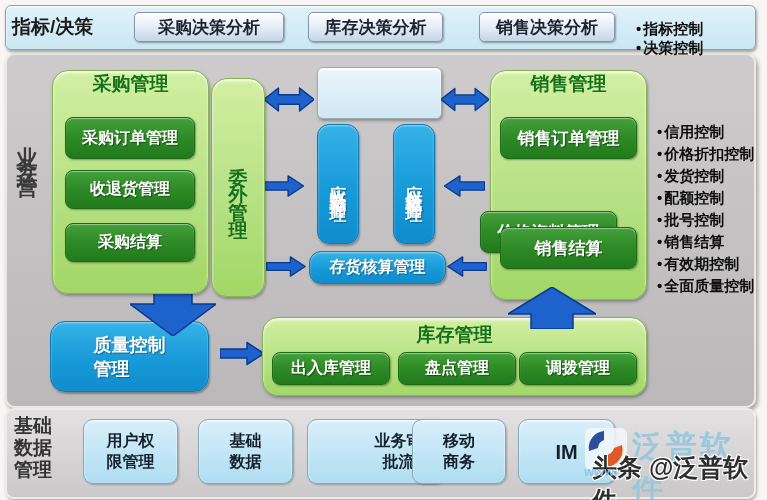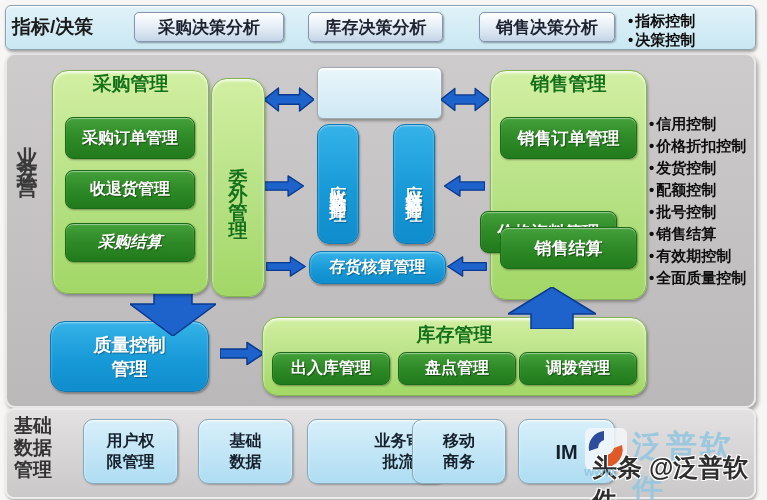--- a/index.html
+++ b/index.html
@@ -7,21 +7,21 @@
   .stage{position:relative;width:767px;height:500px;background:#f7f6f4;overflow:hidden;}
   .abs{position:absolute;}
 
   
   .top-bar{left:5px;top:5px;width:749px;height:43px;background:linear-gradient(180deg,#e0f2f8,#c9e7f2);
     border:1px solid #8ba3b0;border-radius:6px;box-shadow:1px 2px 3px rgba(0,0,0,.35), inset 0 1px 2px #fff;z-index:1;}
   .bar-label{left:12px;top:5px;height:43px;display:flex;align-items:center;font-size:19px;font-weight:bold;color:#1b1b1b;z-index:2;}
   .pill-btn{top:12px;height:28px;background:linear-gradient(180deg,#ffffff,#e2ebf5 55%,#c4d5e8);
     border:1px solid #8496ad;border-radius:5px;box-shadow:1px 1px 2px rgba(0,0,0,.35);
     display:flex;align-items:center;justify-content:center;font-size:17px;font-weight:bold;color:#1d2330;z-index:2;}
-  .bullets{list-style:none;margin:4px;padding:0;font-weight:bold;color:#0e0e0e;z-index:2;}
+  .bullets{list-style:none;margin:12px;padding:0;font-weight:bold;color:#0e0e0e;z-index:2;}
   .bullets li::before{content:"•";margin-right:2px;}
   .top-bullets{left:624px;top:7px;font-size:15px;line-height:19px;}
 
   
   .main-panel{left:5px;top:53px;width:747px;height:351px;background:linear-gradient(180deg,#cdcbcc,#bab8b9);
     border:2px solid #e9e7e8;border-radius:10px;box-shadow:2px 3px 4px rgba(0,0,0,.35);z-index:0;}
   .v-text{writing-mode:vertical-rl;text-orientation:upright;font-weight:bold;}
   .side-label{left:13px;top:130px;font-size:21px;color:#3a3a3a;letter-spacing:10px;z-index:2;}
 
   .box-green{background:linear-gradient(180deg,#d2efa2 0%,#b6e184 55%,#a2d766 100%);
@@ -82,36 +82,36 @@
   </ul>
 
   <div class="abs main-panel"></div>
   <div class="abs v-text side-label">业务运营</div>
 
   <div class="abs box-green" style="left:52px;top:70px;width:155px;height:222px;">
     <span class="box-title">采购管理</span>
   </div>
   <div class="abs btn-dg f16" style="left:65px;top:117px;width:128px;height:40px;">采购订单管理</div>
   <div class="abs btn-dg f16" style="left:65px;top:170px;width:128px;height:37px;">收退货管理</div>
-  <div class="abs btn-dg f16" style="left:65px;top:223px;width:128px;height:37px;font-style:italic;">采购结算</div>
+  <div class="abs btn-dg f16" style="left:65px;top:223px;width:128px;height:37px;">采购结算</div>
 
   <div class="abs box-green" style="left:211px;top:78px;width:52px;height:217px;display:flex;align-items:center;justify-content:center;">
     <span class="v-text" style="font-size:19px;color:#14701a;letter-spacing:18px;">委外管理</span>
   </div>
 
   <div class="abs box-empty" style="left:317px;top:67px;width:123px;height:50px;"></div>
   <div class="abs box-blue" style="left:317px;top:124px;width:40px;height:118px;">
     <span class="v-text" style="font-size:17px;letter-spacing:5px;">应收款管理</span>
   </div>
   <div class="abs box-blue" style="left:393px;top:124px;width:40px;height:118px;">
     <span class="v-text" style="font-size:17px;letter-spacing:5px;">应付款管理</span>
   </div>
   <div class="abs box-blue f16" style="left:309px;top:251px;width:135px;height:31px;">存货核算管理</div>
 
-  <div class="abs box-blue pre" style="left:50px;top:321px;width:157px;height:69px;font-size:18px;border-radius:15px;text-align:center;z-index:2;">质量控制
+  <div class="abs box-blue pre" style="left:50px;top:321px;width:157px;height:69px;font-size:18px;border-radius:15px;z-index:2;">质量控制
 管理</div>
 
   <div class="abs box-green" style="left:262px;top:317px;width:383px;height:77px;">
     <span class="box-title" style="padding-top:4px;">库存管理</span>
   </div>
   <div class="abs btn-dg f16" style="left:272px;top:352px;width:116px;height:31px;">出入库管理</div>
   <div class="abs btn-dg f16" style="left:398px;top:352px;width:116px;height:31px;">盘点管理</div>
   <div class="abs btn-dg f16" style="left:519px;top:352px;width:116px;height:31px;">调拨管理</div>
 
   <div class="abs box-green" style="left:490px;top:70px;width:155px;height:228px;">

